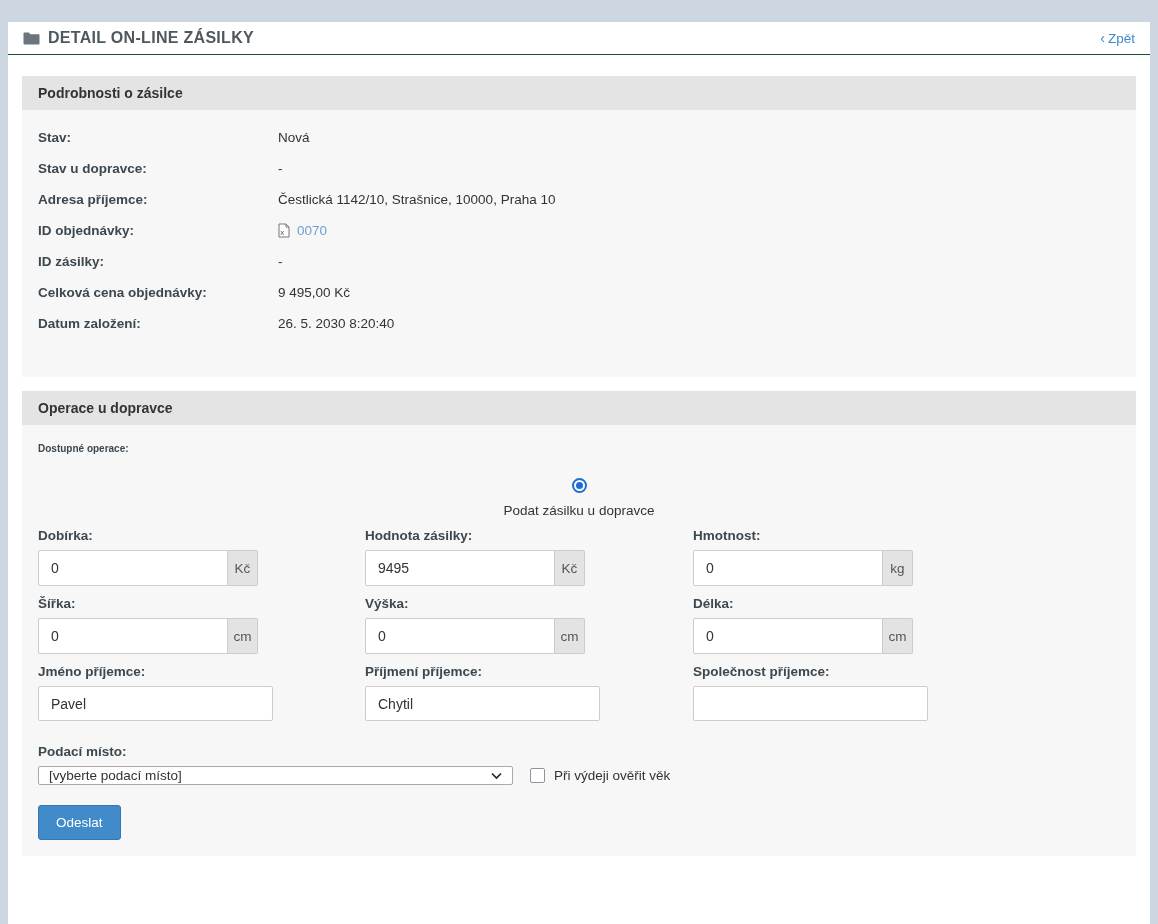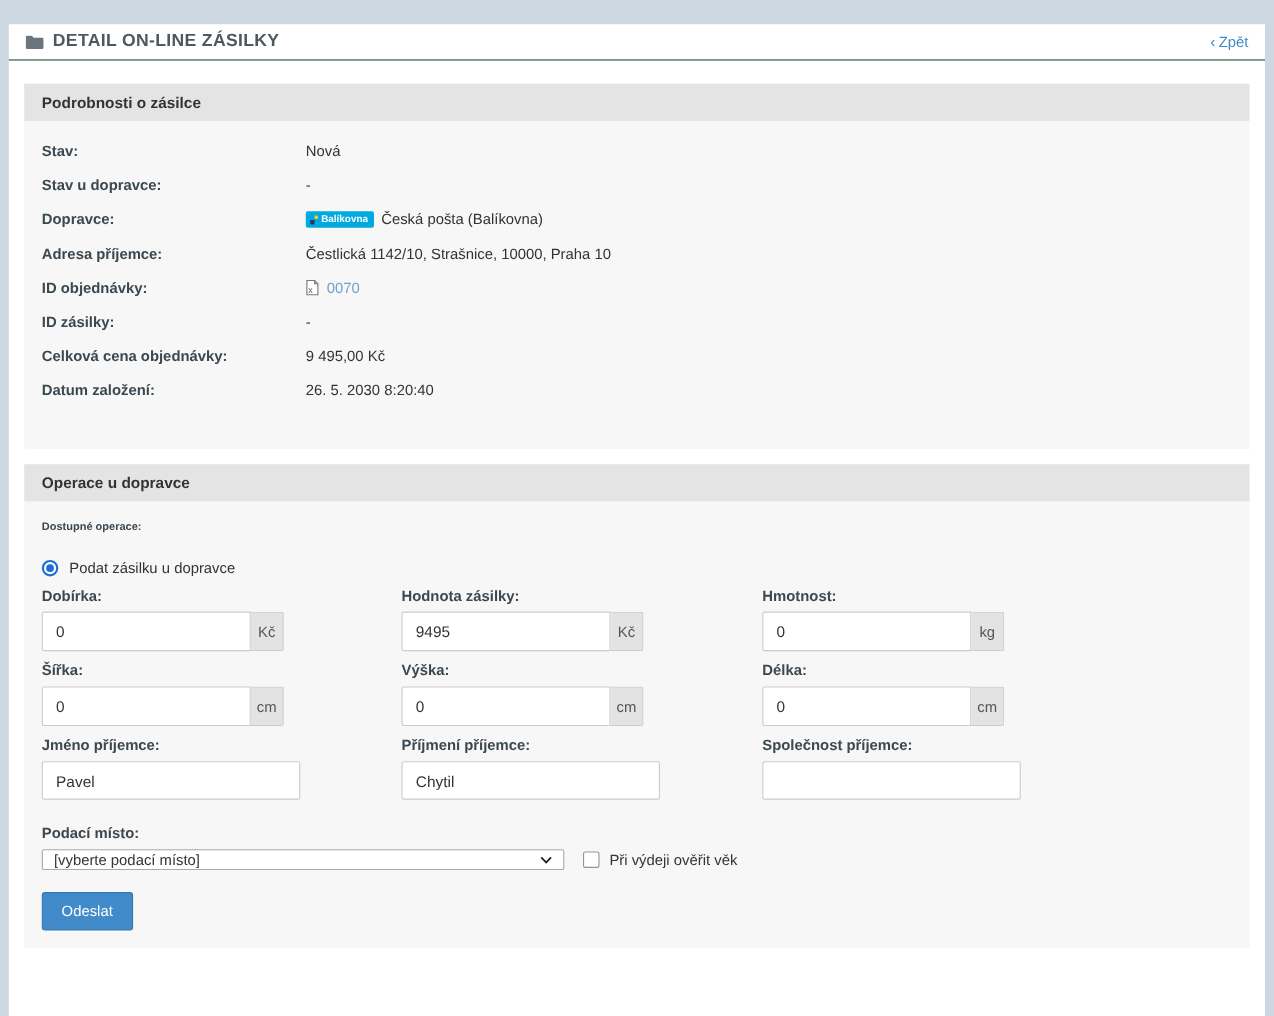--- a/index.html
+++ b/index.html
@@ -50,21 +50,21 @@
   .badge-logo { display:inline-block; position:relative; width:7px; height:9px; }
   .badge-logo .sq { position:absolute; display:block; }
   .badge-logo .sq.navy   { width:4px; height:4px; left:0; bottom:0; background:#1c3f6e; }
   .badge-logo .sq.yellow { width:3px; height:3px; right:0; top:1px; background:#ffd400; }
 
   .order-link { color:#6d9fd3; text-decoration:none; cursor:pointer; }
   .doc-icon { display:inline-flex; }
 
   
   .group-label { font-weight:bold; font-size:10px; color:#3c4850; padding-top:6px; }
-  .radio-row { display:flex; align-items:center; gap:10px; margin:24px 0 4px 0; font-size:13.5px; color:#333; }
+  .radio-row { display:flex; align-items:center; gap:10px; margin:24px 0 4px 0; font-size:13.5px; color:#333;flex-direction:column; }
   .radio {
     width:15px; height:15px; border-radius:50%;
     border:2px solid #1b6ed2; background:#fff; position:relative; flex:none; cursor:pointer;
   }
   .radio::after {
     content:""; position:absolute; inset:2px; border-radius:50%; background:#1b6ed2;
   }
 
   .form-row { display:grid; grid-template-columns:327px 328px 1fr; margin-top:10px; }
   .field-label { font-weight:bold; font-size:13.5px; color:#3c4850; margin-bottom:7px; }
@@ -133,33 +133,20 @@
         <div class="detail-row">
           <div class="detail-label">Stav:</div>
           <div class="detail-value">Nová</div>
         </div>
 
         <div class="detail-row">
           <div class="detail-label">Stav u dopravce:</div>
           <div class="detail-value">-</div>
         </div>
 
-        <div class="detail-row">
-          <div class="detail-label">Dopravce:</div>
-          <div class="detail-value">
-            <span class="badge">
-              <span class="badge-logo">
-                  <i class="sq navy"></i>
-                  <i class="sq yellow"></i>
-                </span>
-              <span>Balíkovna</span>
-            </span>
-            <span>Česká pošta (Balíkovna)</span>
-          </div>
-        </div>
 
         <div class="detail-row">
           <div class="detail-label">Adresa příjemce:</div>
           <div class="detail-value">Čestlická 1142/10, Strašnice, 10000, Praha 10</div>
         </div>
 
         <div class="detail-row">
           <div class="detail-label">ID objednávky:</div>
           <div class="detail-value">
             <span class="doc-icon">

